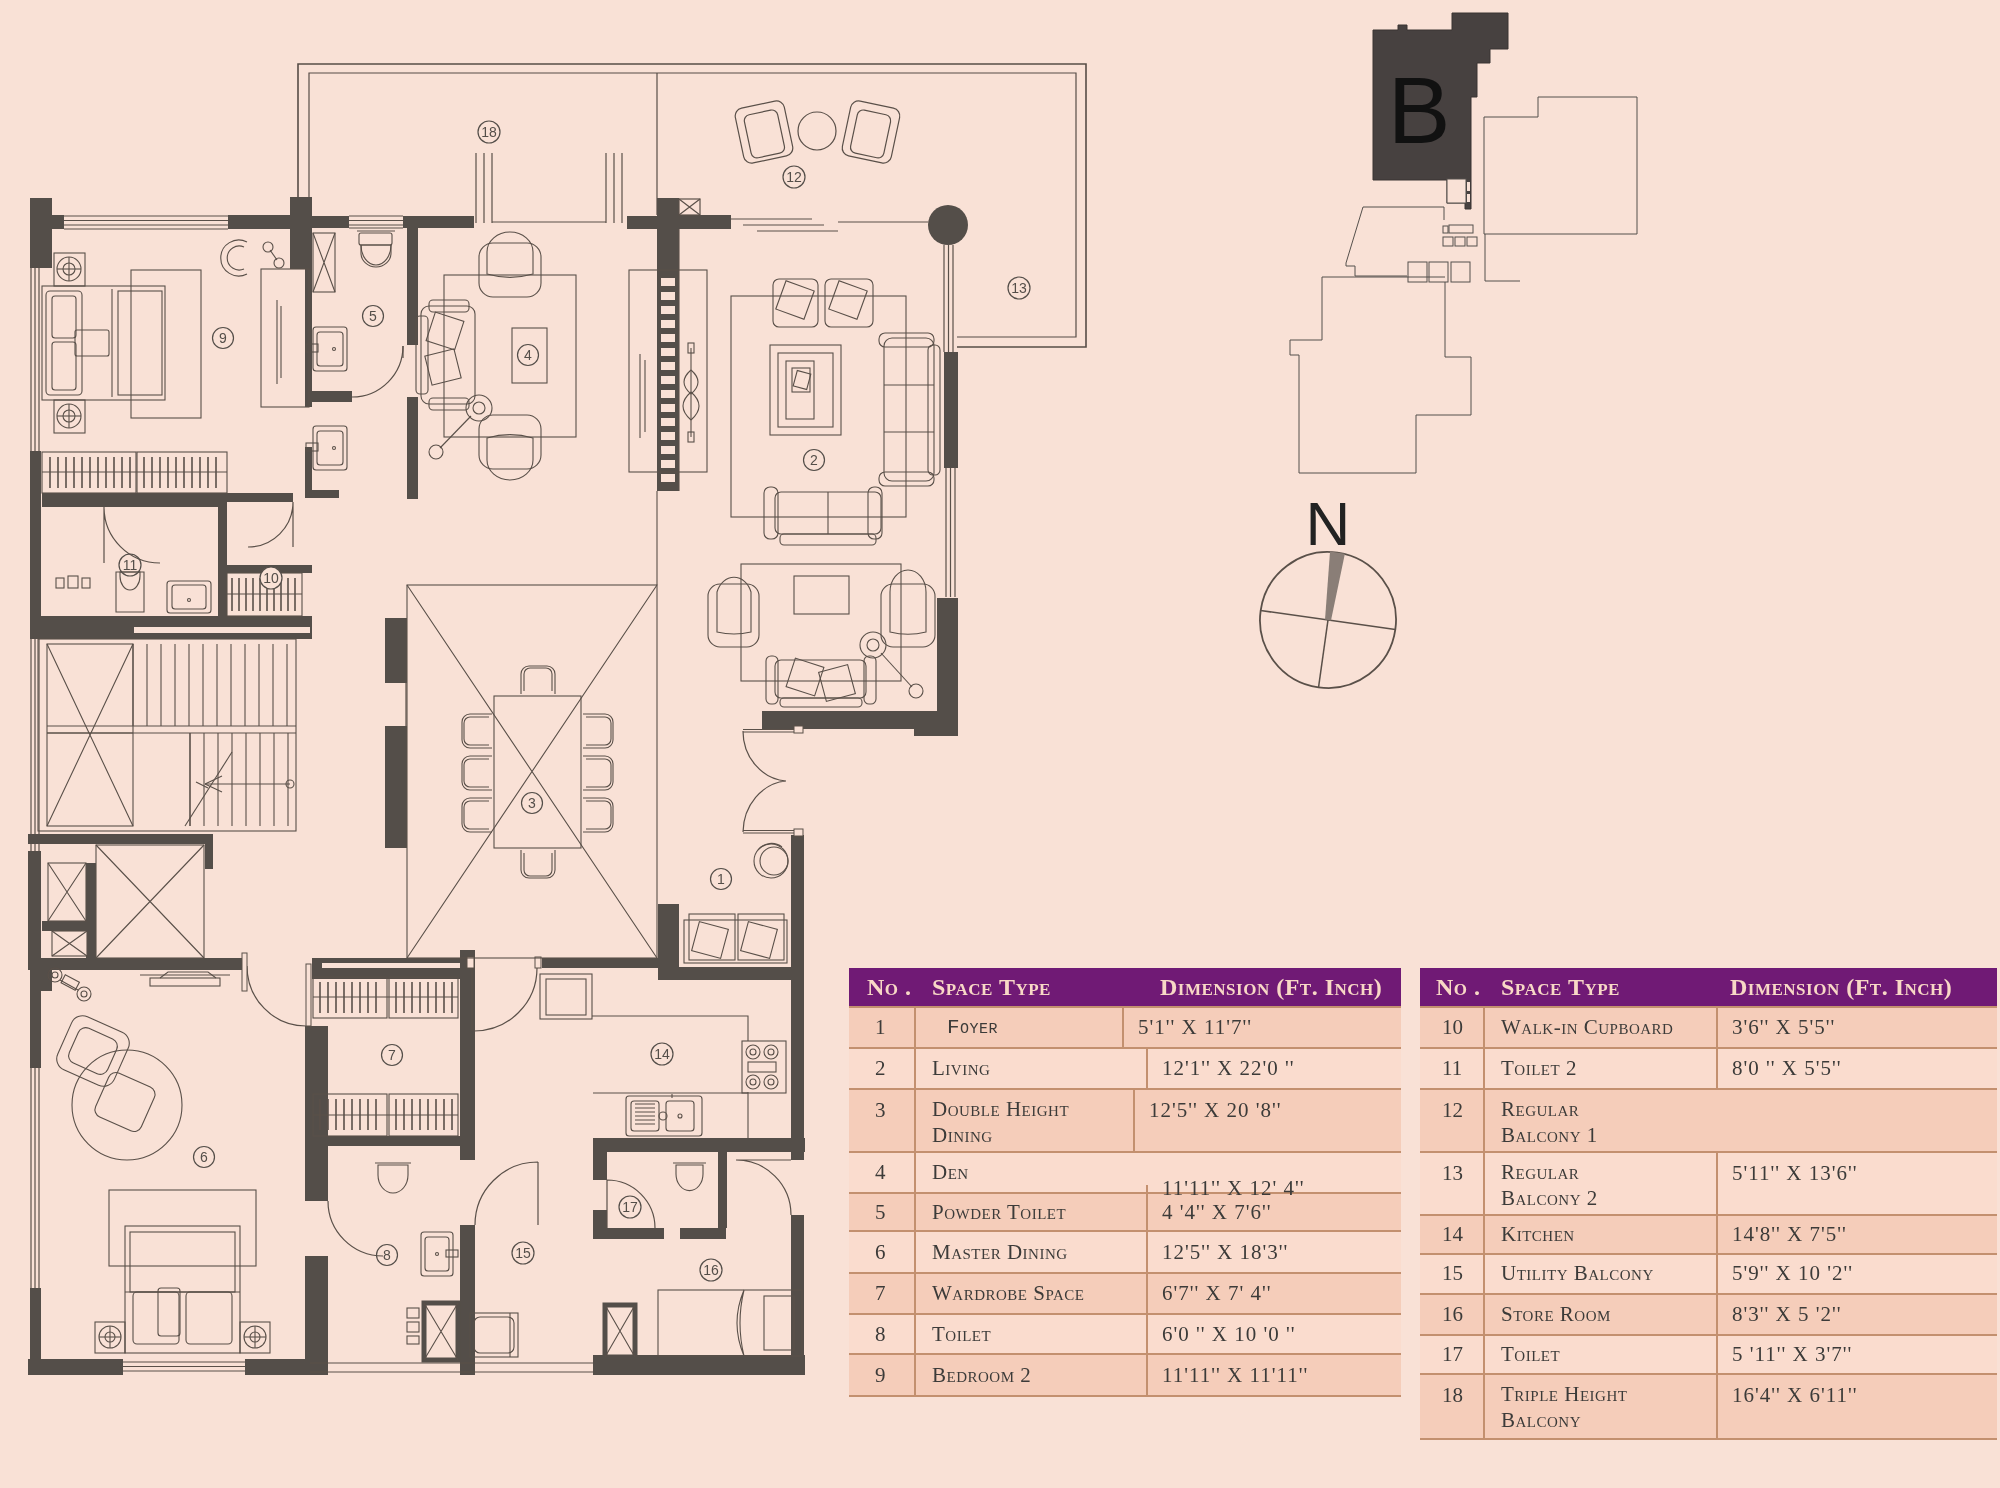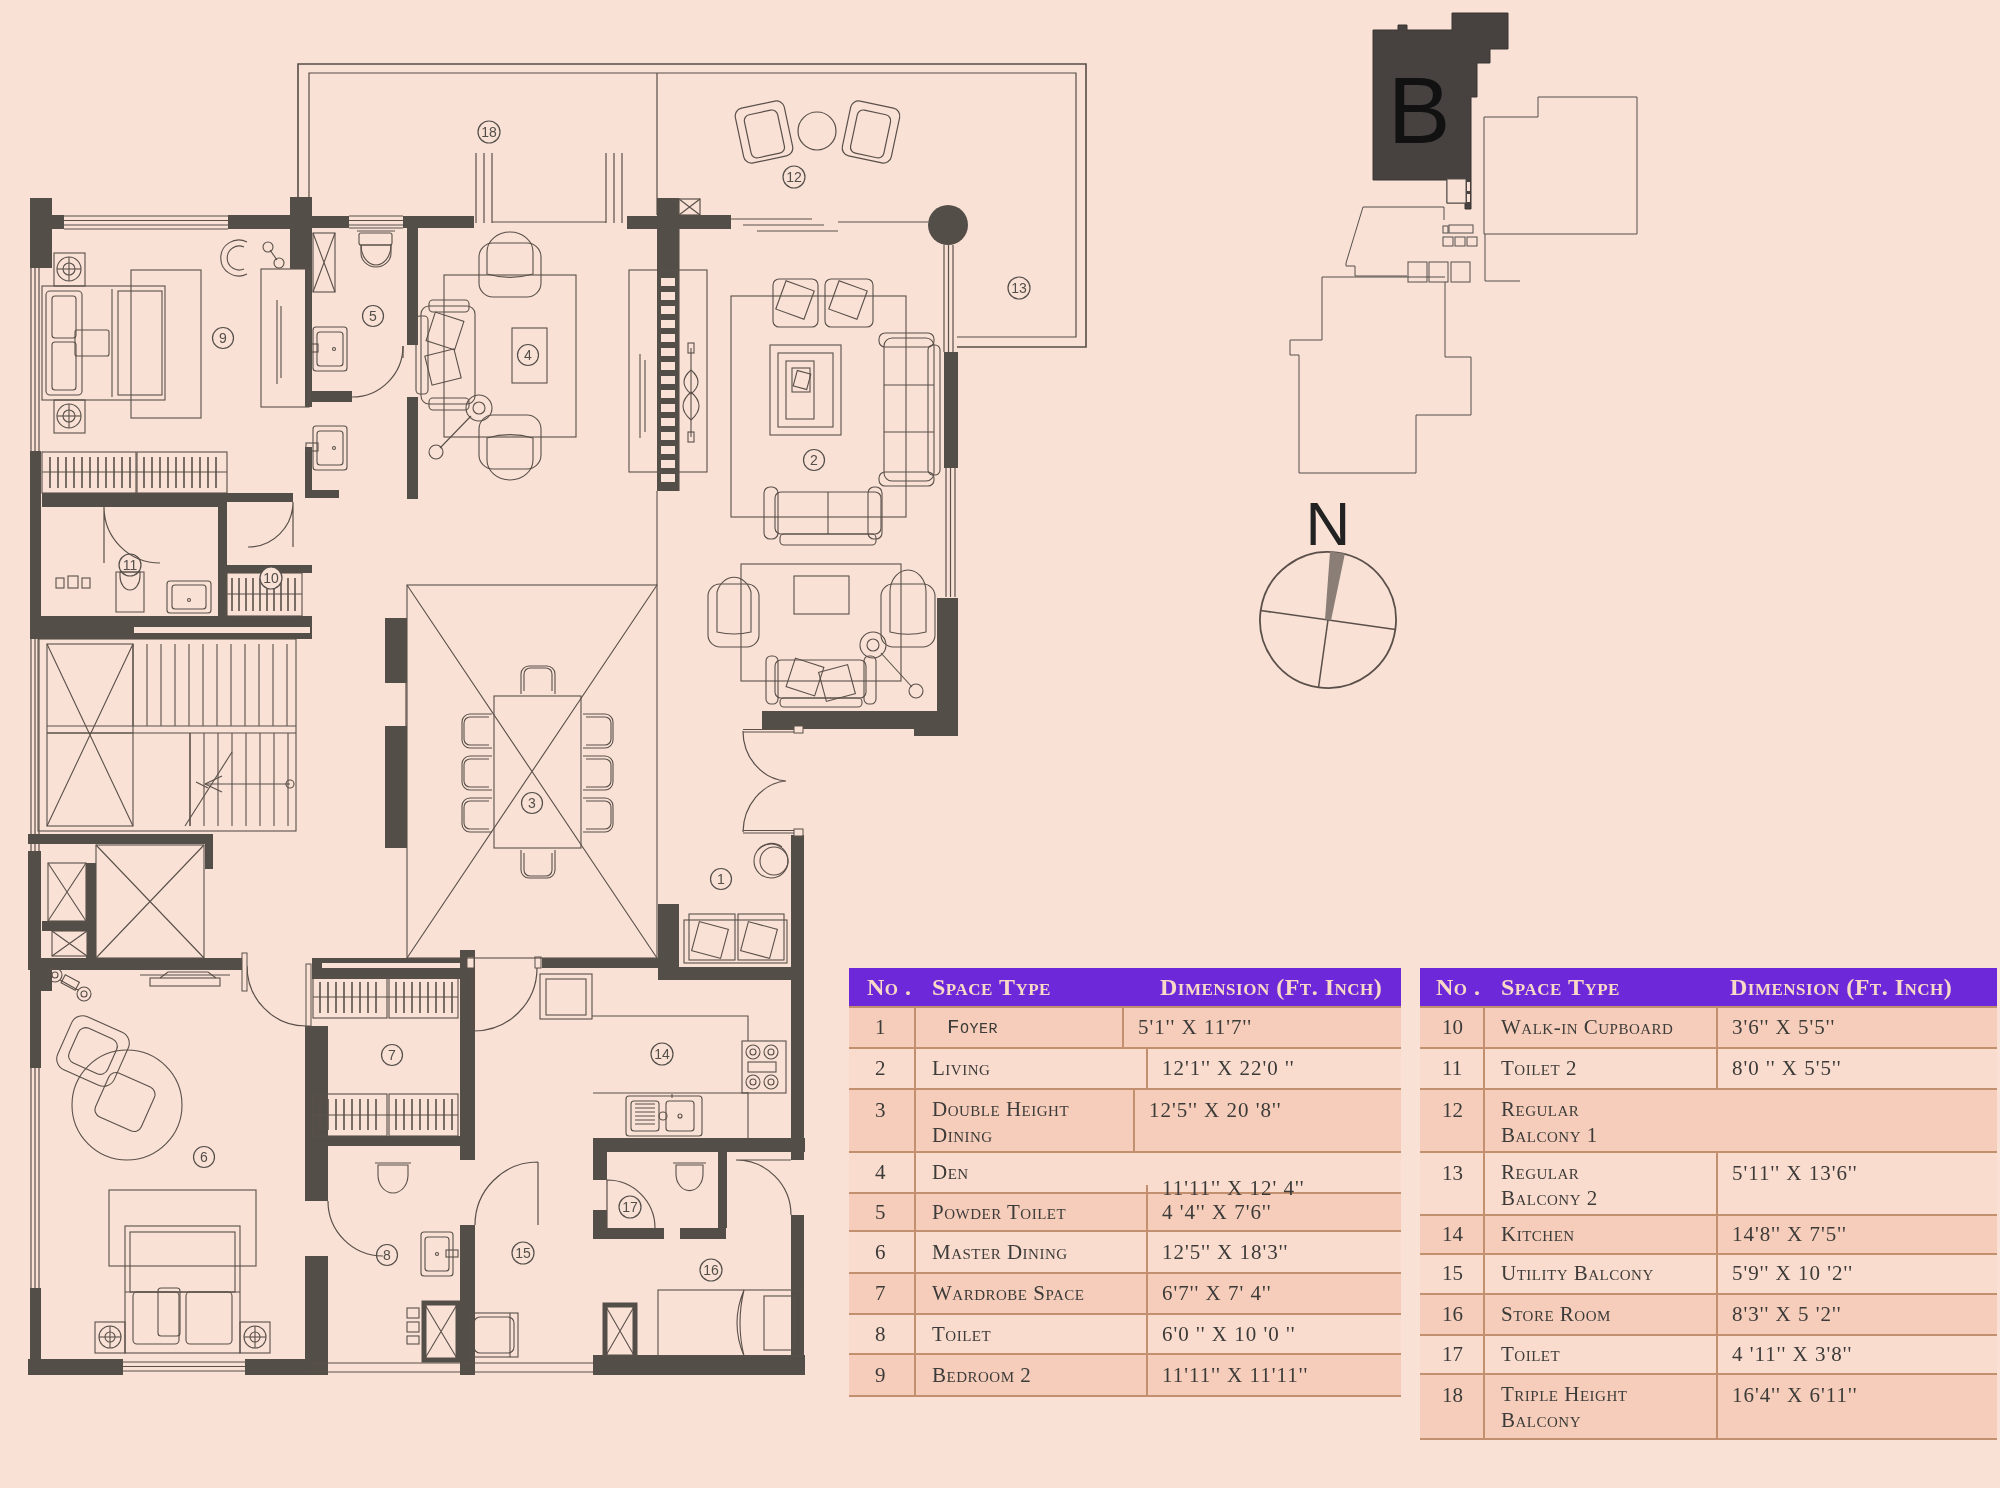--- a/index.html
+++ b/index.html
@@ -1,19 +1,19 @@
 <!DOCTYPE html>
 <html><head>
 <meta charset="utf-8">
 <style>
 html,body{margin:0;padding:0;}
 .page{position:relative;width:2000px;height:1488px;background:#f9e1d6;overflow:hidden;font-family:"Liberation Serif",serif;}
 svg{position:absolute;left:0;top:0;}
 .tbl{position:absolute;font-family:"Liberation Serif",serif;}
-.hdr{background:#6d28d9;color:#f8d8c6;font-variant:small-caps;font-weight:bold;display:flex;align-items:center;letter-spacing:0.5px;}
+.hdr{background:#701a75;color:#f8d8c6;font-variant:small-caps;font-weight:bold;display:flex;align-items:center;letter-spacing:0.5px;}
 .row{display:flex;border-top:2px solid #c3906f;}
 .rowA{background:#f5cdba;}
 .rowB{background:#fadcce;}
 .c1{box-sizing:border-box;}
 .c2{box-sizing:border-box;border-left:2px solid #c3906f;}
 .c3{box-sizing:border-box;border-left:2px solid #c3906f;}
 .num{font-size:21px;color:#3c3b39;}
 .sp{font-size:21px;color:#3c3b39;font-variant:small-caps;letter-spacing:0.5px;}
 .dm{font-size:21px;color:#3c3b39;letter-spacing:1px;}
 </style>
@@ -1102,21 +1102,21 @@
 
 <div class="row rowA" style="height:39px;">
 <div class="c1 num" style="width:63px;display:flex;align-items:center;padding-left:22px;">16</div>
 <div class="c2 sp" style="width:233px;display:flex;align-items:center;padding-left:16px;">Store Room</div>
 <div class="c3 dm" style="width:281px;display:flex;align-items:center;padding-left:14px;">8'3'' X 5 '2''</div>
 </div>
 
 <div class="row rowB" style="height:37.5px;">
 <div class="c1 num" style="width:63px;display:flex;align-items:center;padding-left:22px;">17</div>
 <div class="c2 sp" style="width:233px;display:flex;align-items:center;padding-left:16px;">Toilet</div>
-<div class="c3 dm" style="width:281px;display:flex;align-items:center;padding-left:14px;">4 '11'' X 3'8''</div>
+<div class="c3 dm" style="width:281px;display:flex;align-items:center;padding-left:14px;">5 '11'' X 3'7''</div>
 </div>
 
 <div class="row rowA" style="height:63px;border-bottom:2px solid #c3906f;">
 <div class="c1 num" style="width:63px;padding-left:22px;padding-top:8px;">18</div>
 <div class="c2 sp" style="width:233px;padding-left:16px;padding-top:6px;line-height:26px;">Triple Height<br>Balcony</div>
 <div class="c3 dm" style="width:281px;padding-left:14px;padding-top:8px;">16'4'' X 6'11''</div>
 </div>
 </div>
 </div>
 

